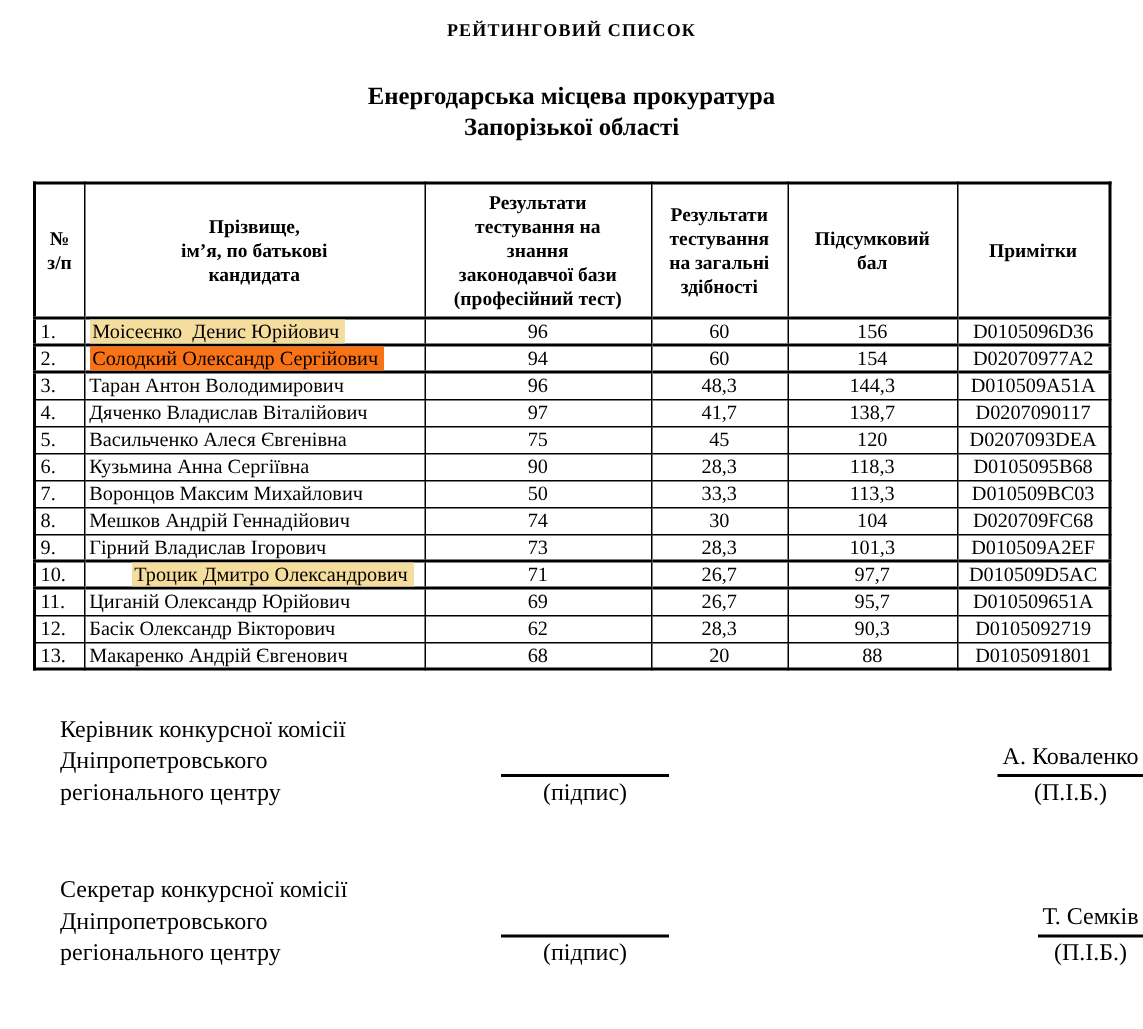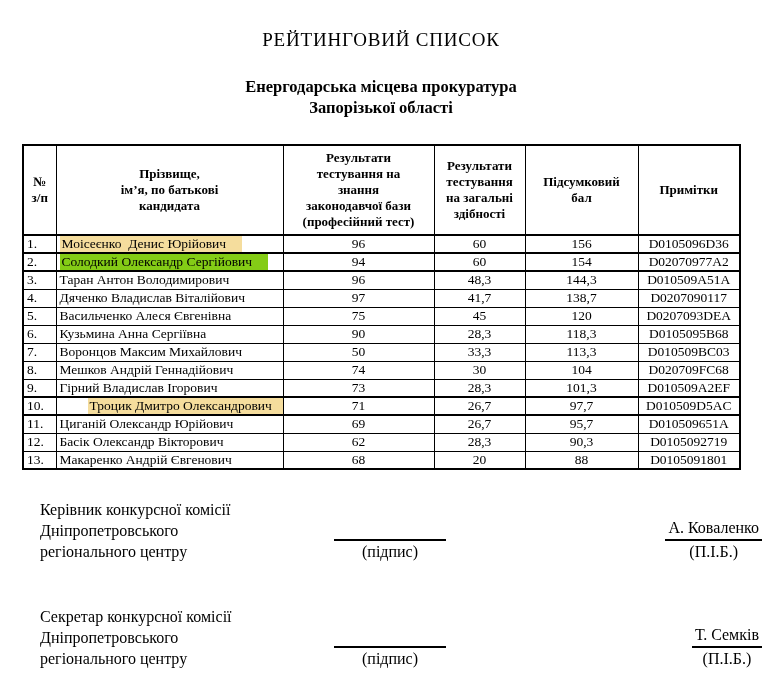--- a/index.html
+++ b/index.html
@@ -6,24 +6,24 @@
   html, body {
     margin: 0; padding: 0;
     width: 762px; height: 686px;
     background: #ffffff;
     color: #000000;
     font-family: "Liberation Serif", "DejaVu Serif", serif;
   }
   .page { width: 762px; height: 686px; overflow: hidden; }
 
   .doc-title {
-    margin-top: 29px;
+    margin-top: 13px;
     text-align: center;
-    font-weight: normal;
-    font-size: 19px;
+    font-weight: bold;
+    font-size: 12px;
     letter-spacing: 0.8px;
   }
   .doc-subtitle {
     margin-top: 25px;
     text-align: center;
     font-weight: bold;
     font-size: 16.5px;
     line-height: 21px;
     white-space: pre-line;
   }
@@ -56,21 +56,21 @@
     height: 18px;
     padding: 0 3px;
     vertical-align: middle;
   }
   td.cell-num   { text-align: left; padding-left: 5px; font-size: 14px; }
   td.cell-name  { text-align: left; padding-left: 8px; white-space: pre; }
   td.cell-score { text-align: center; }
   td.cell-total { text-align: center; }
   td.cell-note  { text-align: center; font-size: 13px; }
   tr.hlrow td { border-top-width: 2px; border-bottom-width: 2px; }
-  .hl { padding: 1px 16px 2px 2px; white-space: pre; }
+  .hl { padding: 1px 4px 2px 2px; white-space: pre; }
 
   .sig-block {
     display: flex;
     align-items: flex-end;
     margin-left: 40px;
   }
   .sig-block.first  { margin-top: 29px; }
   .sig-block.second { margin-top: 44px; }
   .sig-role {
     flex: 0 0 270px;
@@ -139,21 +139,21 @@
         <tr class="hlrow">
           <td class="cell-num">1.</td>
           <td class="cell-name"><span class="hl" style="background: rgb(245, 221, 157);">Моісеєнко  Денис Юрійович</span></td>
           <td class="cell-score">96</td>
           <td class="cell-score">60</td>
           <td class="cell-total">156</td>
           <td class="cell-note">D0105096D36</td>
         </tr>
         <tr class="hlrow">
           <td class="cell-num">2.</td>
-          <td class="cell-name"><span class="hl" style="background: #84cc16;">Солодкий Олександр Сергійович</span></td>
+          <td class="cell-name"><span class="hl" style="background: #f97316;">Солодкий Олександр Сергійович</span></td>
           <td class="cell-score">94</td>
           <td class="cell-score">60</td>
           <td class="cell-total">154</td>
           <td class="cell-note">D02070977A2</td>
         </tr>
         <tr>
           <td class="cell-num">3.</td>
           <td class="cell-name">Таран Антон Володимирович</td>
           <td class="cell-score">96</td>
           <td class="cell-score">48,3</td>

